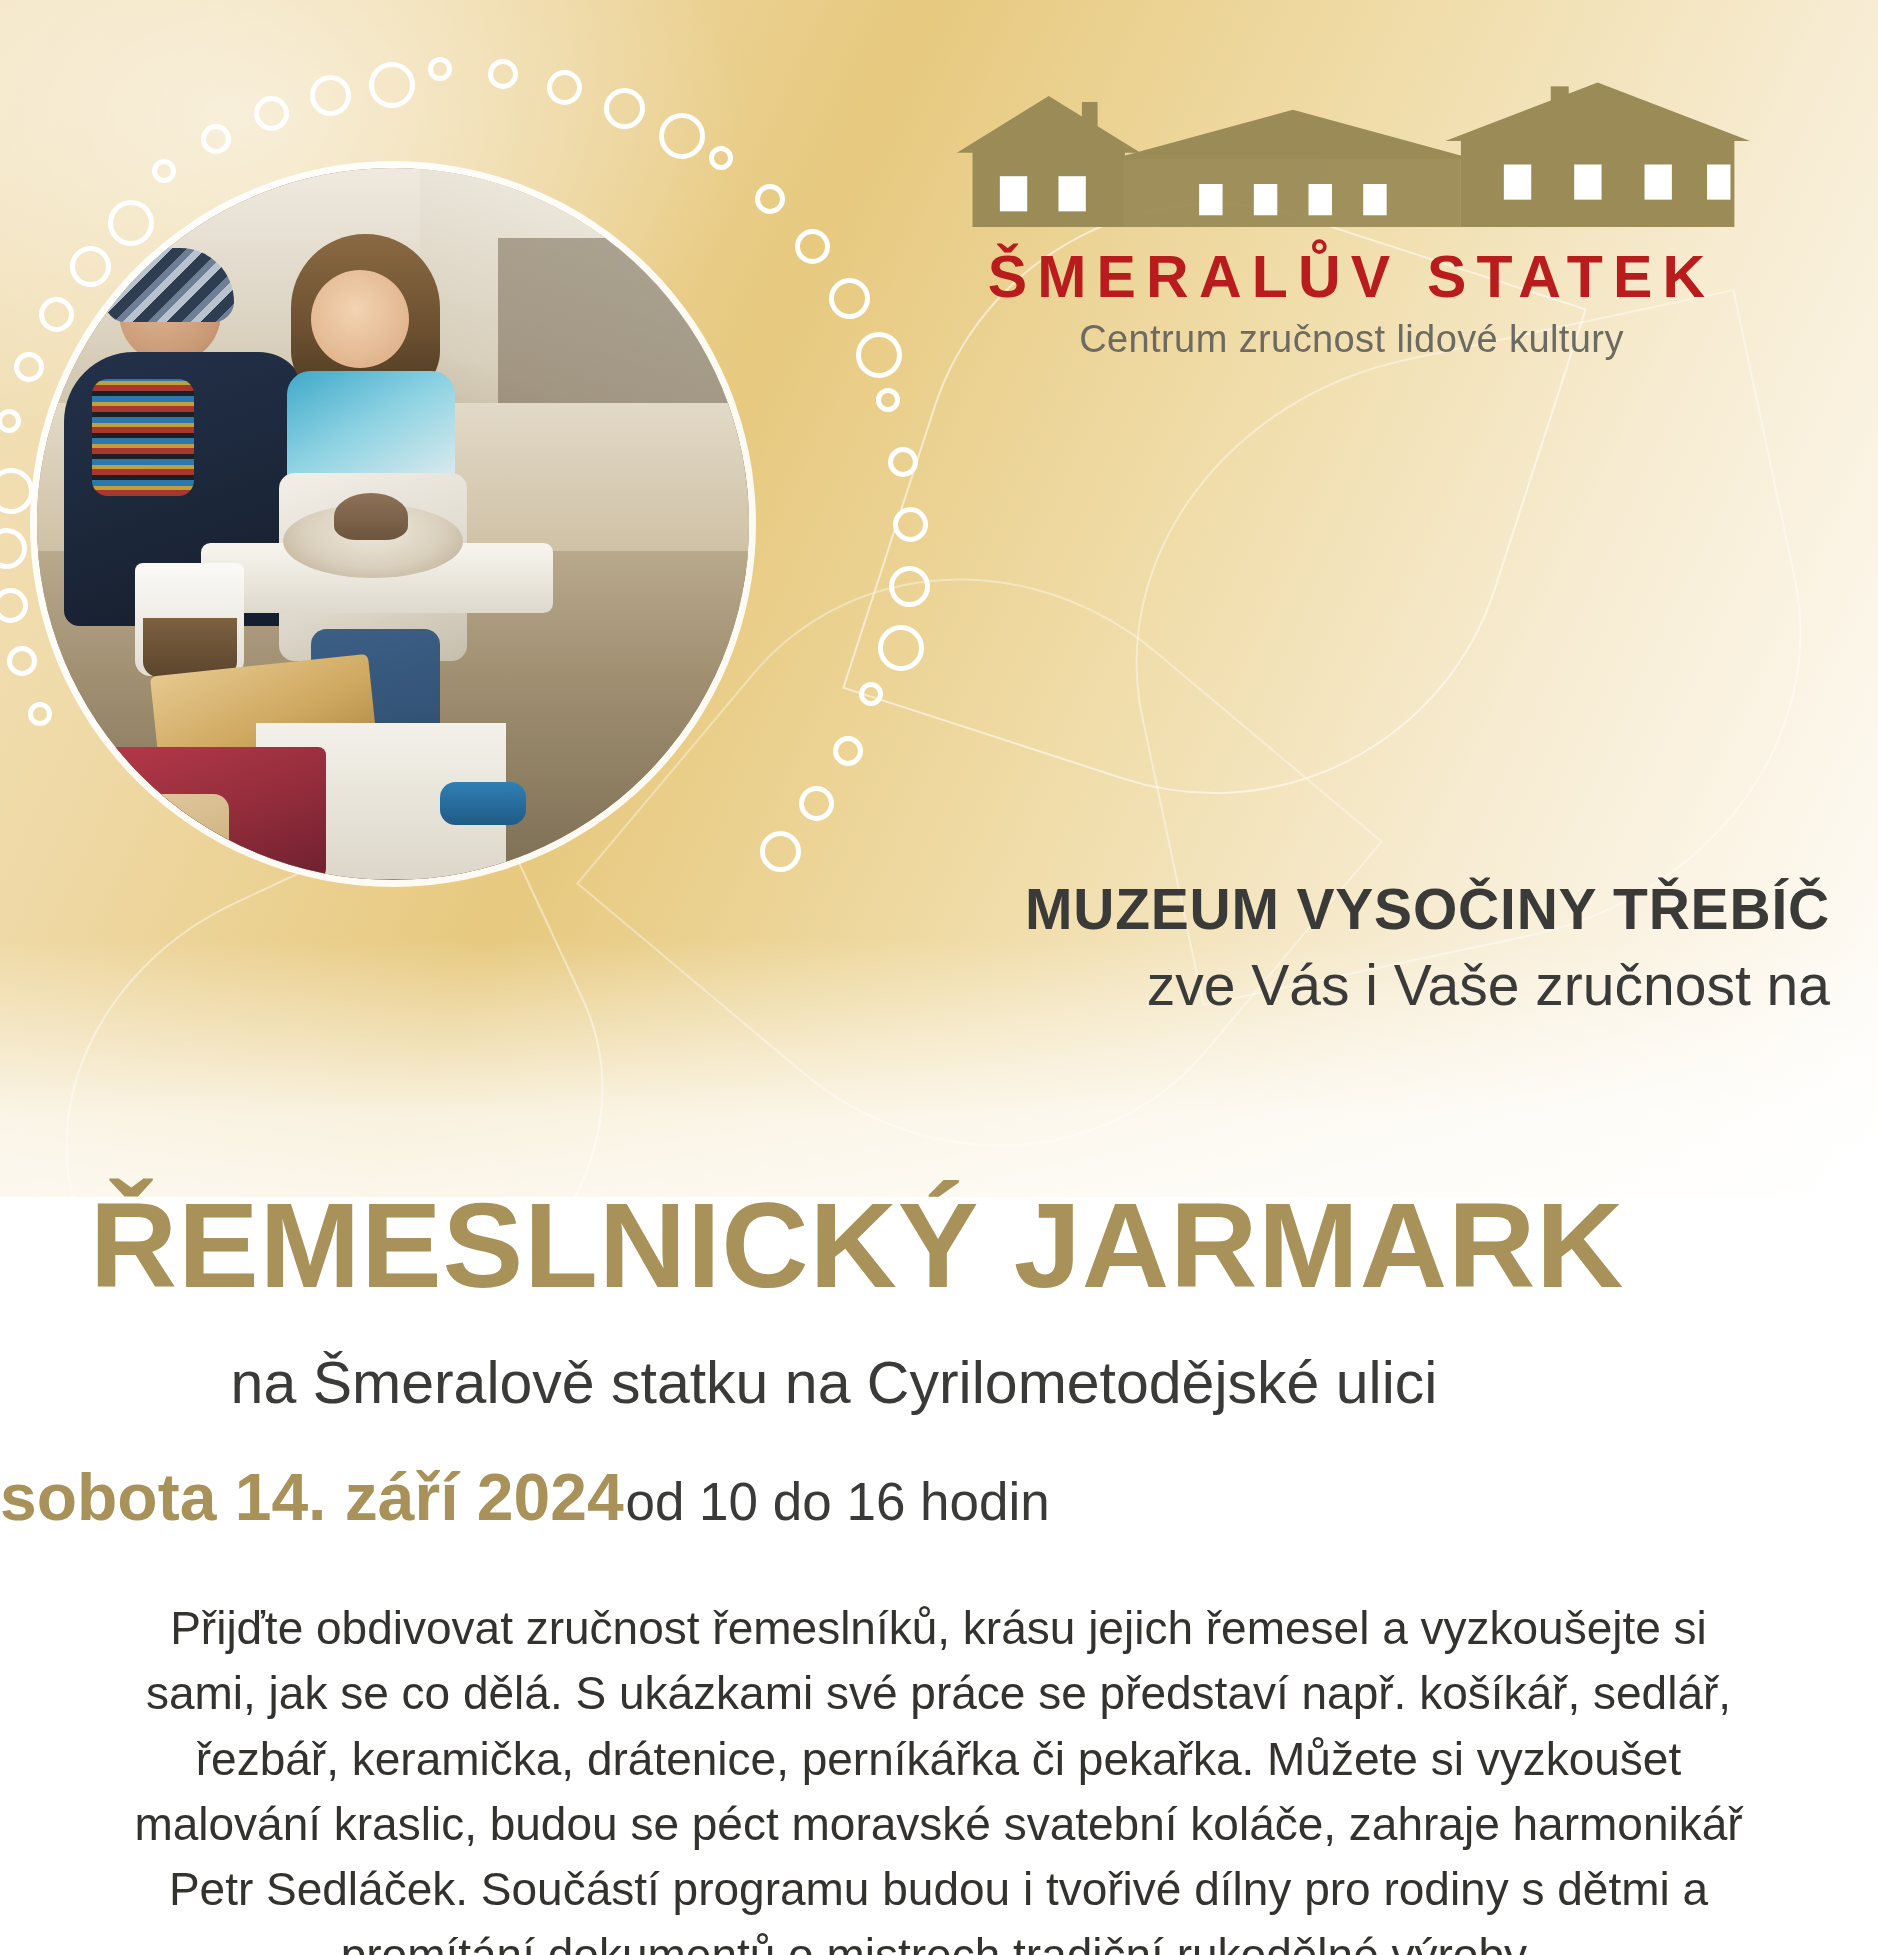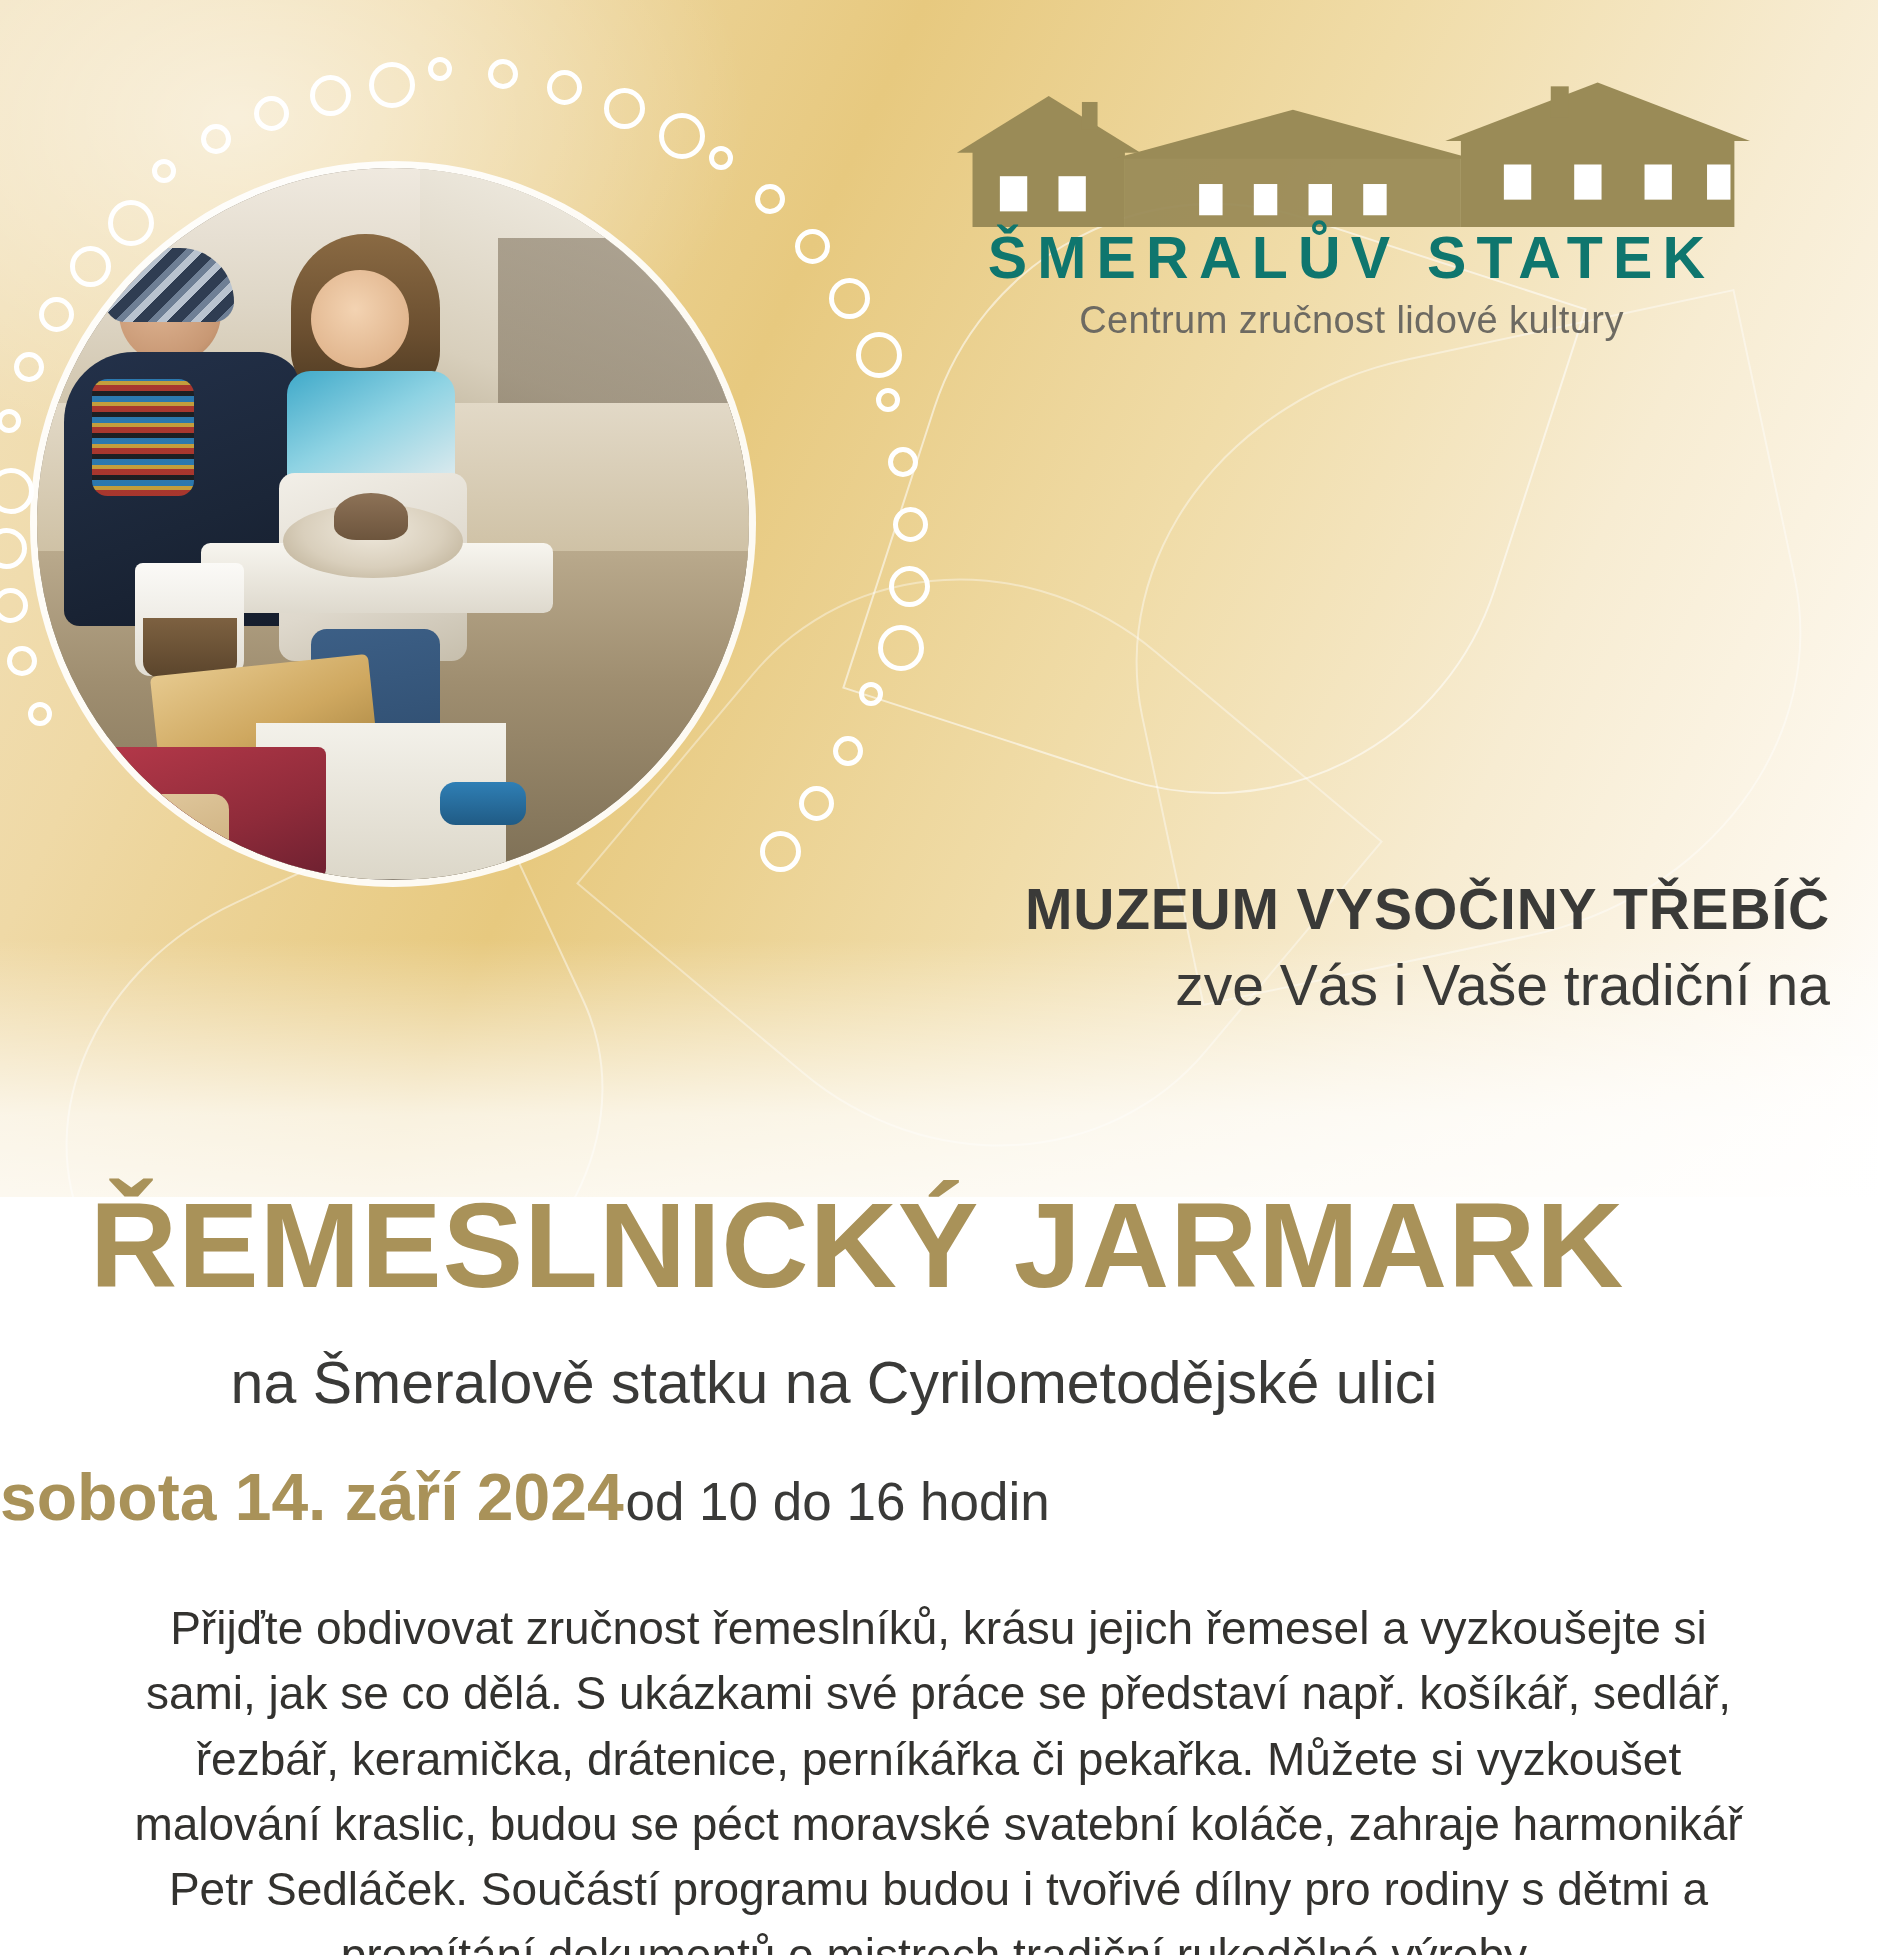--- a/index.html
+++ b/index.html
@@ -124,25 +124,25 @@
 
   
   .logo-wrap {
     position: absolute;
     left: 896px; top: 59px;
     width: 911px;
     text-align: center;
   }
   .farm-svg { display: block; margin: 0 auto; }
   .logo-title {
-    margin-top: 1px;
+    margin-top: 20px;
     font-size: 59px;
     letter-spacing: 10.2px;
     font-weight: 700;
-    color: #0f766e;
+    color: #b91c1c;
     line-height: 1.05;
   }
   .logo-sub {
     margin-top: 8.6px;
     font-size: 38px;
     color: #6d6a62;
     letter-spacing: 0.4px;
   }
 
   
@@ -309,21 +309,21 @@
         <rect x="1800" y="270" width="70" height="90"></rect>
         <rect x="1960" y="270" width="60" height="90"></rect>
       </g>
     </svg>
     <div class="logo-title">ŠMERALŮV STATEK</div>
     <div class="logo-sub">Centrum zručnost lidové kultury</div>
   </div>
 
   <div class="invite">
     <div class="invite-l1">MUZEUM VYSOČINY TŘEBÍČ</div>
-    <div class="invite-l2">zve Vás i Vaše tradiční na</div>
+    <div class="invite-l2">zve Vás i Vaše zručnost na</div>
   </div>
 
   <div class="main-title">ŘEMESLNICKÝ JARMARK</div>
   <div class="subtitle">na Šmeralově statku na Cyrilometodějské ulici</div>
 
   <div class="date-line">
     <span class="date-strong">sobota 14. září 2024</span>
     <span class="date-rest">od 10 do 16 hodin</span>
   </div>
 

